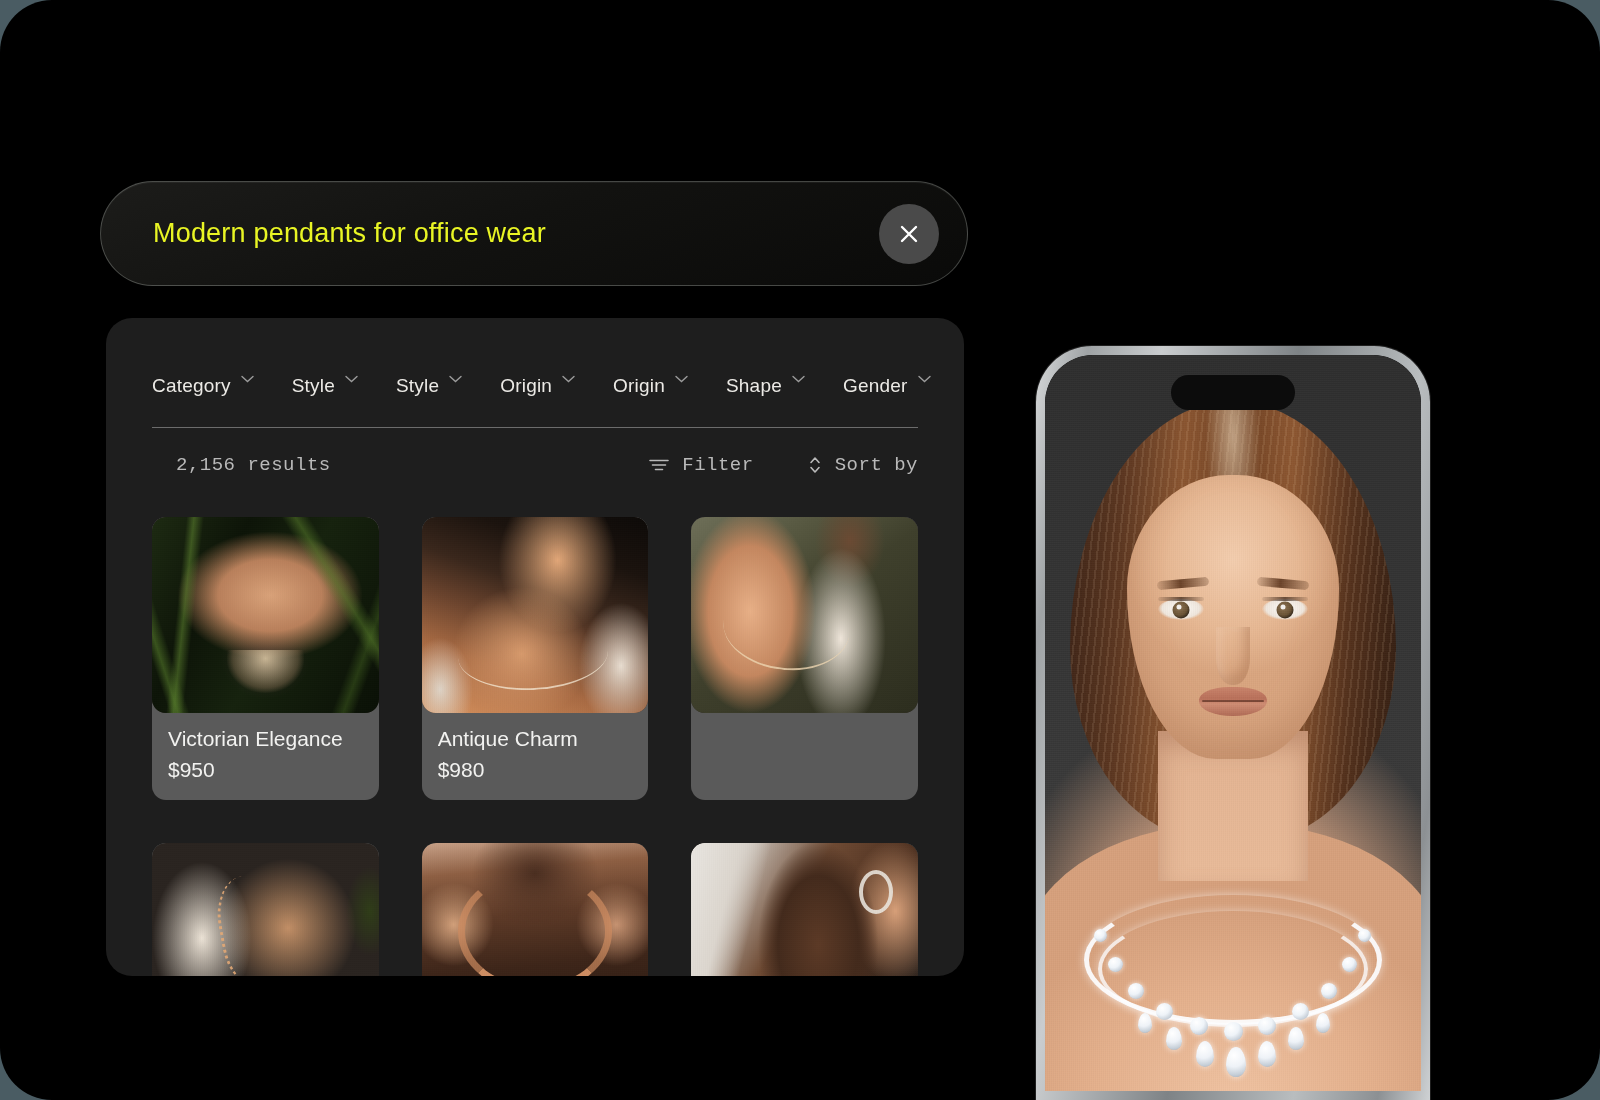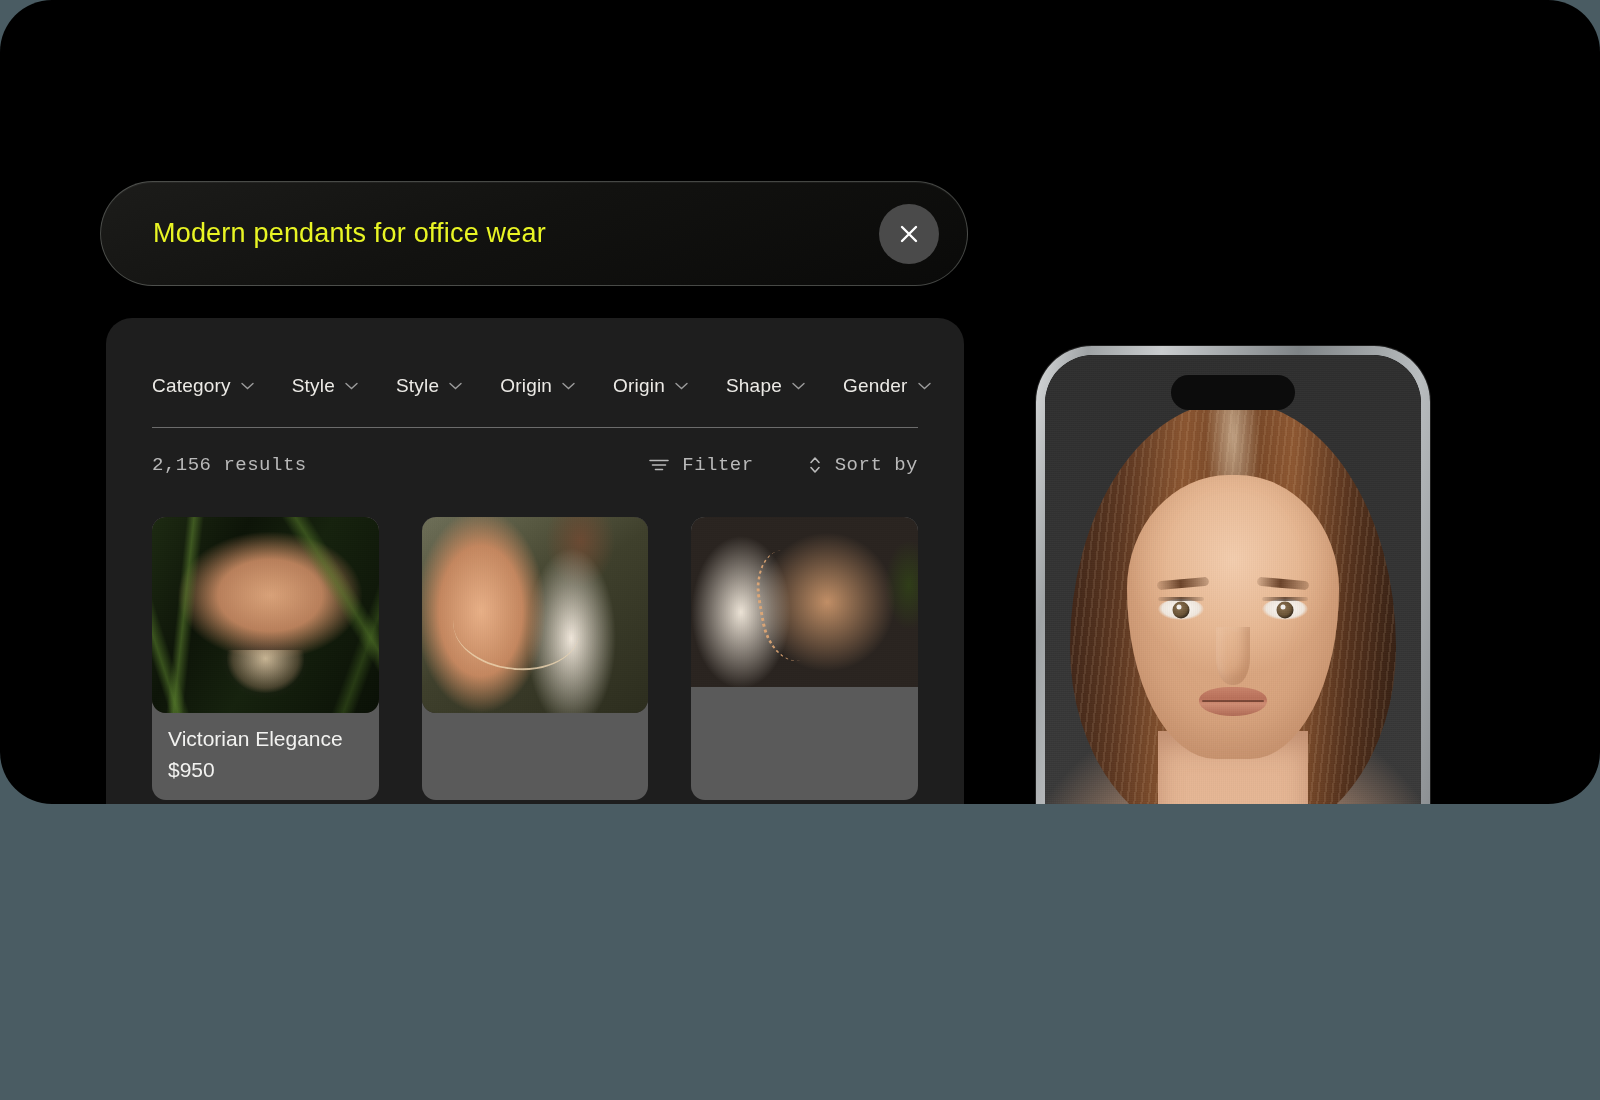--- a/index.html
+++ b/index.html
@@ -8,21 +8,21 @@
     width: 1600px;
     height: 1100px;
     overflow: hidden;
     background: #4a5c63;
     font-family: "Liberation Sans", sans-serif;
   }
 
   #canvas {
     position: relative;
     width: 1600px;
-    height: 804px;
+    height: 1100px;
     background: #000000;
     border-radius: 52px;
     overflow: hidden;
   }
 
   
   .search-bar {
     position: absolute;
     left: 100px;
     top: 181px;
@@ -73,21 +73,21 @@
   
   .filter-row {
     display: flex;
     align-items: center;
     gap: 0px;
     height: 96px;
     padding-top: 40px;
   }
   .filter-chip {
     display: flex;
-    align-items: center;
+    align-items: flex-start;
     gap: 10px;
     margin-right: 38px;
     cursor: pointer;
     white-space: nowrap;
   }
   .filter-chip:last-child { margin-right: 0; }
   .filter-chip-label {
     color: #eceae6;
     font-size: 19px;
     letter-spacing: 0.2px;
@@ -108,20 +108,21 @@
   .meta-row {
     display: flex;
     align-items: center;
     height: 74px;
   }
   .results-count {
     color: #b9b9b9;
     font-size: 19px;
     font-family: "Liberation Mono", "DejaVu Sans Mono", monospace;
     letter-spacing: 0.5px;
+    margin-left: 24px;
   }
   .meta-actions {
     margin-left: auto;
     display: flex;
     align-items: center;
     gap: 54px;
   }
   .meta-btn {
     display: flex;
     align-items: center;
@@ -484,20 +485,31 @@
           <div class="ph ph1"></div>
             <div class="neck1"></div>
             <div class="grain"></div>
         </div>
         <div class="card-body">
           <div class="card-title">Victorian Elegance</div>
           <div class="card-price">$950</div>
         </div>
       </div>
 
+      <div class="card">
+        <div class="card-media">
+          <div class="ph ph2"></div>
+            <div class="chain2"></div>
+            <div class="grain"></div>
+        </div>
+        <div class="card-body">
+          <div class="card-title">Antique Charm</div>
+          <div class="card-price">$980</div>
+        </div>
+      </div>
 
       <div class="card">
         <div class="card-media">
           <div class="ph ph3"></div>
             <div class="chain3"></div>
             <div class="grain"></div>
         </div>
       </div>
 
       <div class="card card-row2">

